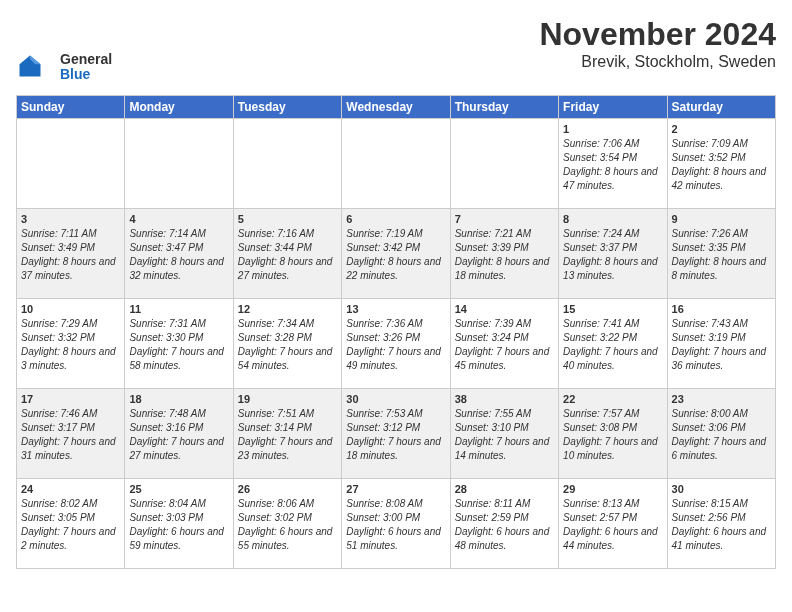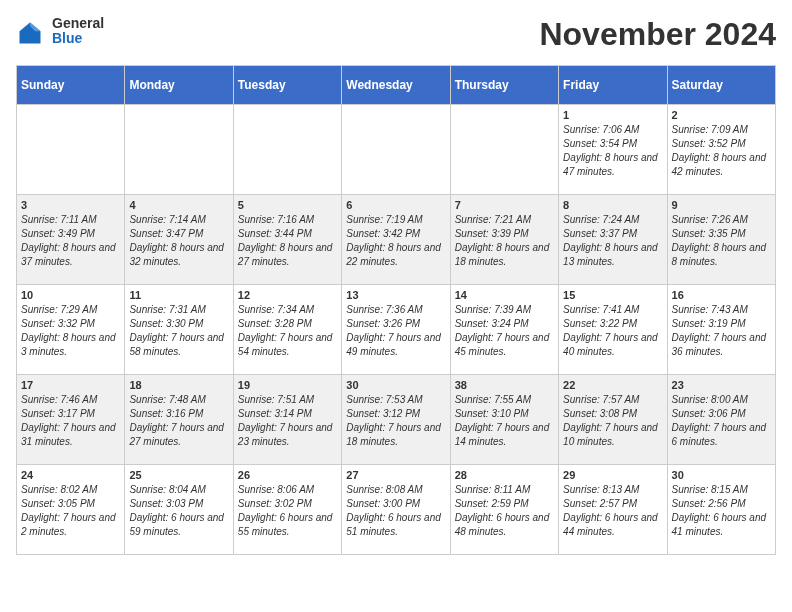--- a/index.html
+++ b/index.html
@@ -11,22 +11,23 @@
       padding: 16px;
     }
     .header {
       display: flex;
       justify-content: space-between;
       align-items: flex-start;
       margin-bottom: 12px;
     }
     .logo {
       display: flex;
-      align-items: flex-end;
-      gap: 8px;
+      align-items: flex-start;
+      gap: 16px;
+      margin-top: 36px;
     }
     .logo-text {
       display: flex;
       flex-direction: column;
       line-height: 1.1;
     }
     .logo-general {
       font-size: 14px;
       font-weight: bold;
       color: #333;
@@ -55,21 +56,21 @@
     }
     .calendar {
       width: 100%;
       border-collapse: collapse;
       table-layout: fixed;
     }
     .calendar th {
       background-color: #3a6cc8;
       color: #fff;
       font-size: 12px;
-      padding: 12px 4px;
+      padding: 4px 4px;
       text-align: left;
       border: 1px solid #ccc;
     }
     .calendar td {
       border: 1px solid #ccc;
       vertical-align: top;
       padding: 4px;
       font-size: 10px;
       color: #333;
       height: 90px;
@@ -103,20 +104,21 @@
       <polygon points="16,4 28,14 28,28 4,28 4,14" fill="#1a6bbf"></polygon>
       <polygon points="16,4 28,14 22,14 16,8" fill="#5599e0"></polygon>
     </svg>
     <div class="logo-text">
       <span class="logo-general">General</span>
       <span class="logo-blue">Blue</span>
     </div>
   </div>
   <div class="title-block">
     <div class="main-title">November 2024</div>
+    <div class="subtitle">Brevik, Stockholm, Sweden</div>
   </div>
 </div>
 
 <table class="calendar">
   <thead>
     <tr>
     <th>Sunday</th>
         <th>Monday</th>
         <th>Tuesday</th>
         <th>Wednesday</th>

